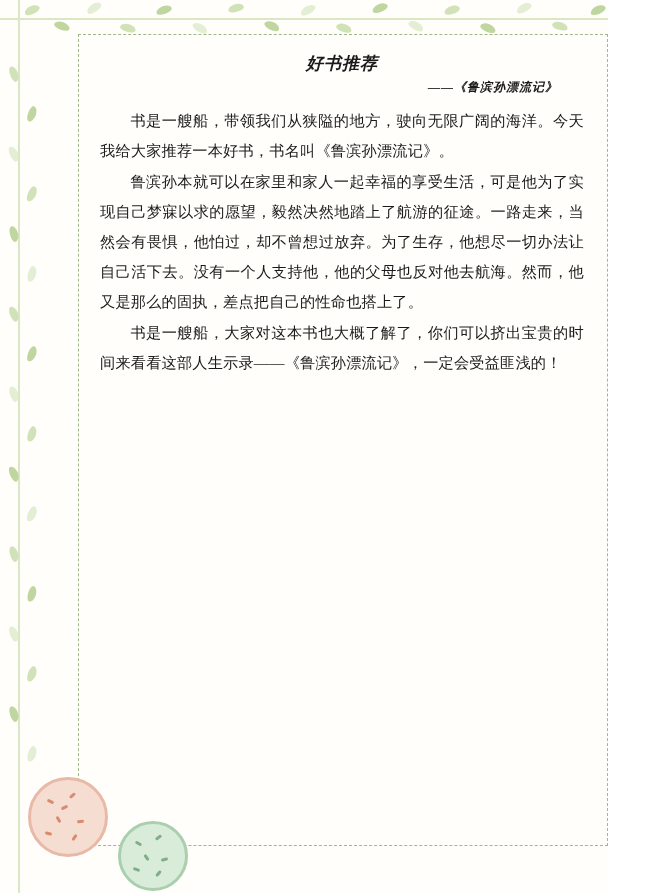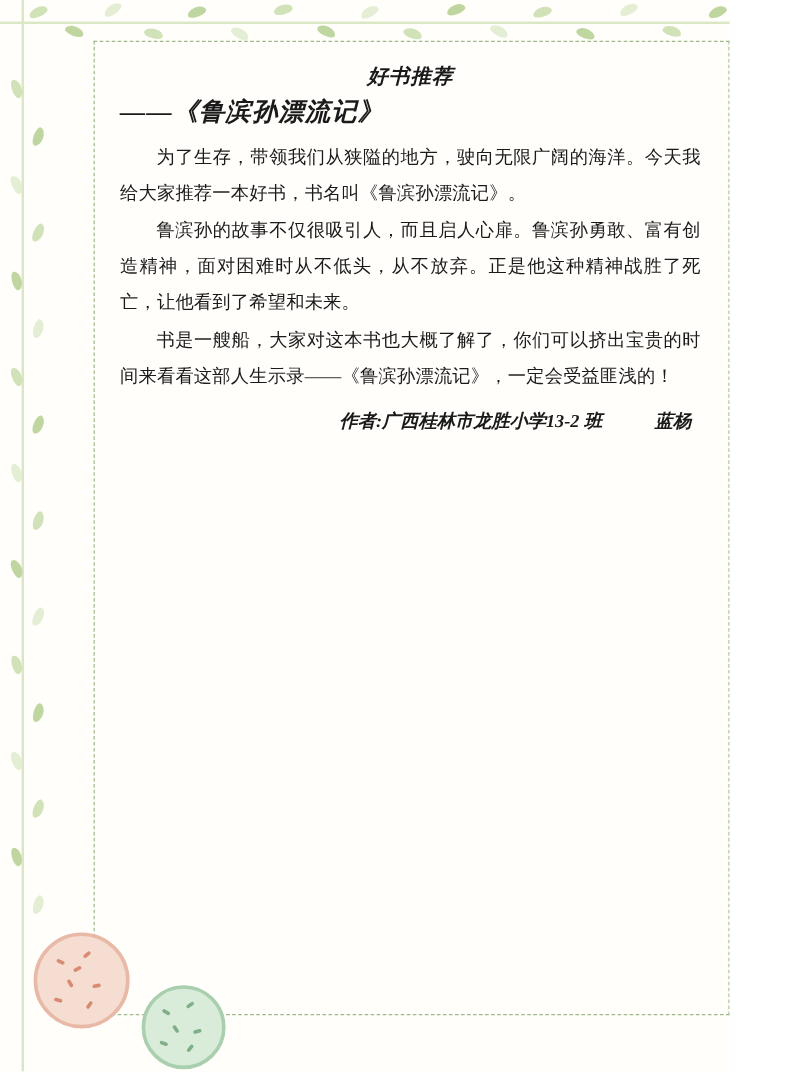--- a/index.html
+++ b/index.html
@@ -78,23 +78,24 @@
   }
   .doc-title {
     text-align: center;
     font-weight: bold;
     font-style: italic;
     font-size: 17px;
     letter-spacing: 1px;
     margin: 6px 0 2px 0;
   }
   .doc-subtitle {
+    text-align: right;
     font-weight: bold;
     font-style: italic;
-    font-size: 21px;
+    font-size: 12px;
     letter-spacing: 1px;
     margin: 4px 26px 10px 0;
   }
   p.para {
     font-size: 15.2px;
     line-height: 30px;
     text-align: justify;
     text-justify: inter-ideograph;
     margin: 0 0 1px 0;
     text-indent: 2em;
@@ -195,28 +196,24 @@
     <div class="leaf light" style="left:24px; top:750px; transform:rotate(107deg);"></div>
 
   </div>
 
   <div class="frame"></div>
 
   <div class="content">
     <div class="doc-title">好书推荐</div>
     <div class="doc-subtitle">——《鲁滨孙漂流记》</div>
 
-    <p class="para">为了生存，带领我们从狭隘的地方，驶向无限广阔的海洋。今天我给大家推荐一本好书，书名叫《鲁滨孙漂流记》。</p>
-    <p class="para">鲁滨孙的故事不仅很吸引人，而且启人心扉。鲁滨孙勇敢、富有创造精神，面对困难时从不低头，从不放弃。正是他这种精神战胜了死亡，让他看到了希望和未来。</p>
+    <p class="para">书是一艘船，带领我们从狭隘的地方，驶向无限广阔的海洋。今天我给大家推荐一本好书，书名叫《鲁滨孙漂流记》。</p>
+    <p class="para">鲁滨孙本就可以在家里和家人一起幸福的享受生活，可是他为了实现自己梦寐以求的愿望，毅然决然地踏上了航游的征途。一路走来，当然会有畏惧，他怕过，却不曾想过放弃。为了生存，他想尽一切办法让自己活下去。没有一个人支持他，他的父母也反对他去航海。然而，他又是那么的固执，差点把自己的性命也搭上了。</p>
     <p class="para">书是一艘船，大家对这本书也大概了解了，你们可以挤出宝贵的时间来看看这部人生示录——《鲁滨孙漂流记》，一定会受益匪浅的！</p>
 
-    <div class="signature">
-      <span>作者:广西桂林市龙胜小学13-2 班</span>
-      <span class="sig-name">蓝杨</span>
-    </div>
   </div>
 
   <div class="cookie">
     <span class="sprinkle" style="left:16px; top:20px; transform:rotate(25deg);"></span>
     <span class="sprinkle" style="left:38px; top:14px; transform:rotate(-40deg);"></span>
     <span class="sprinkle" style="left:24px; top:38px; transform:rotate(60deg);"></span>
     <span class="sprinkle" style="left:46px; top:40px; transform:rotate(-10deg);"></span>
     <span class="sprinkle" style="left:14px; top:52px; transform:rotate(15deg);"></span>
     <span class="sprinkle" style="left:40px; top:56px; transform:rotate(-55deg);"></span>
     <span class="sprinkle" style="left:30px; top:26px; transform:rotate(-25deg);"></span>

